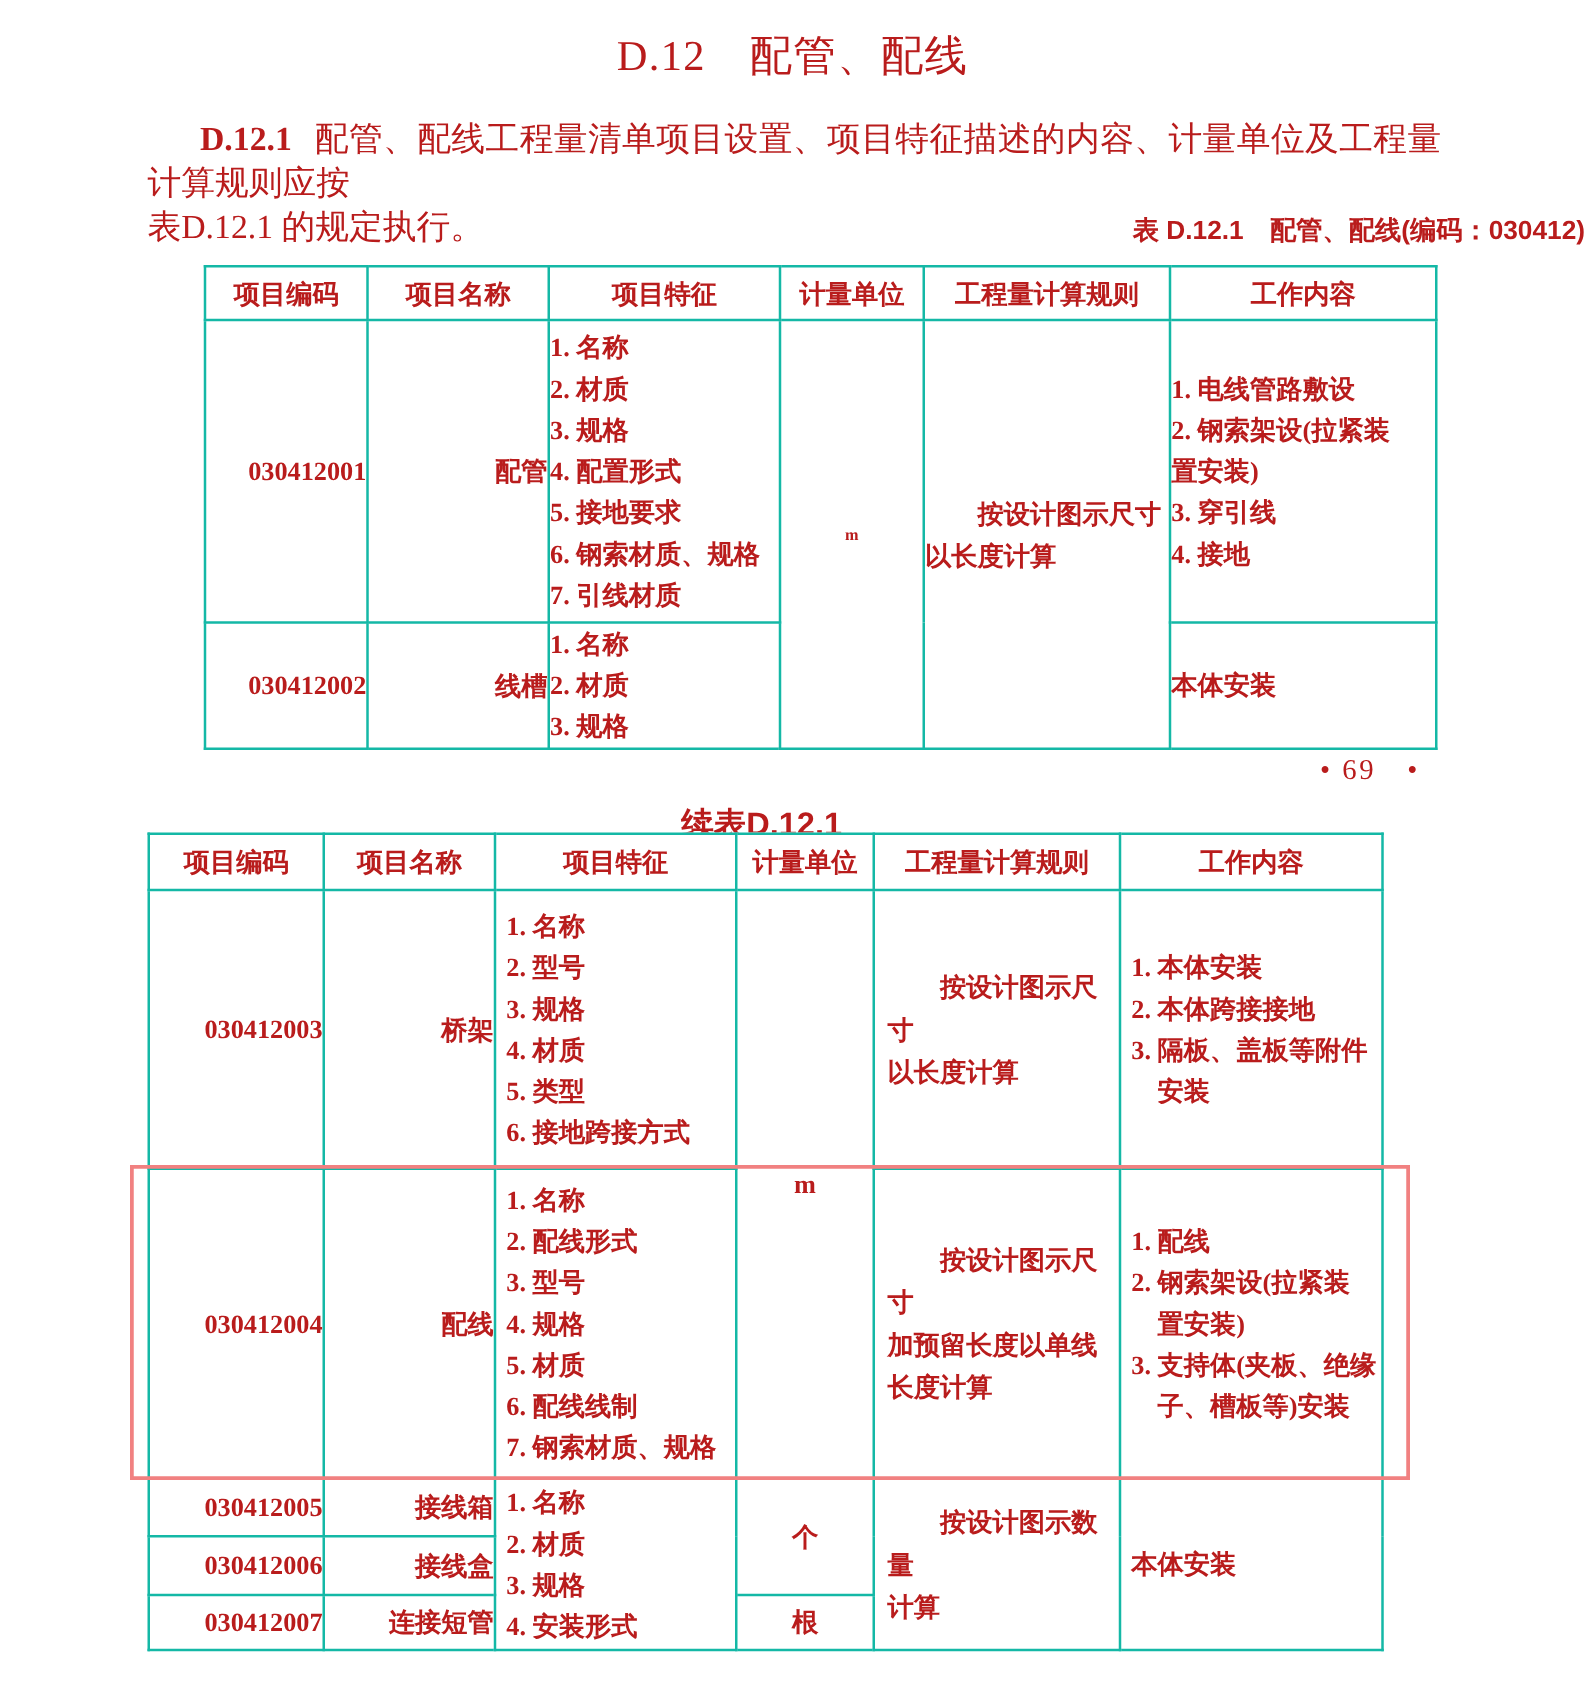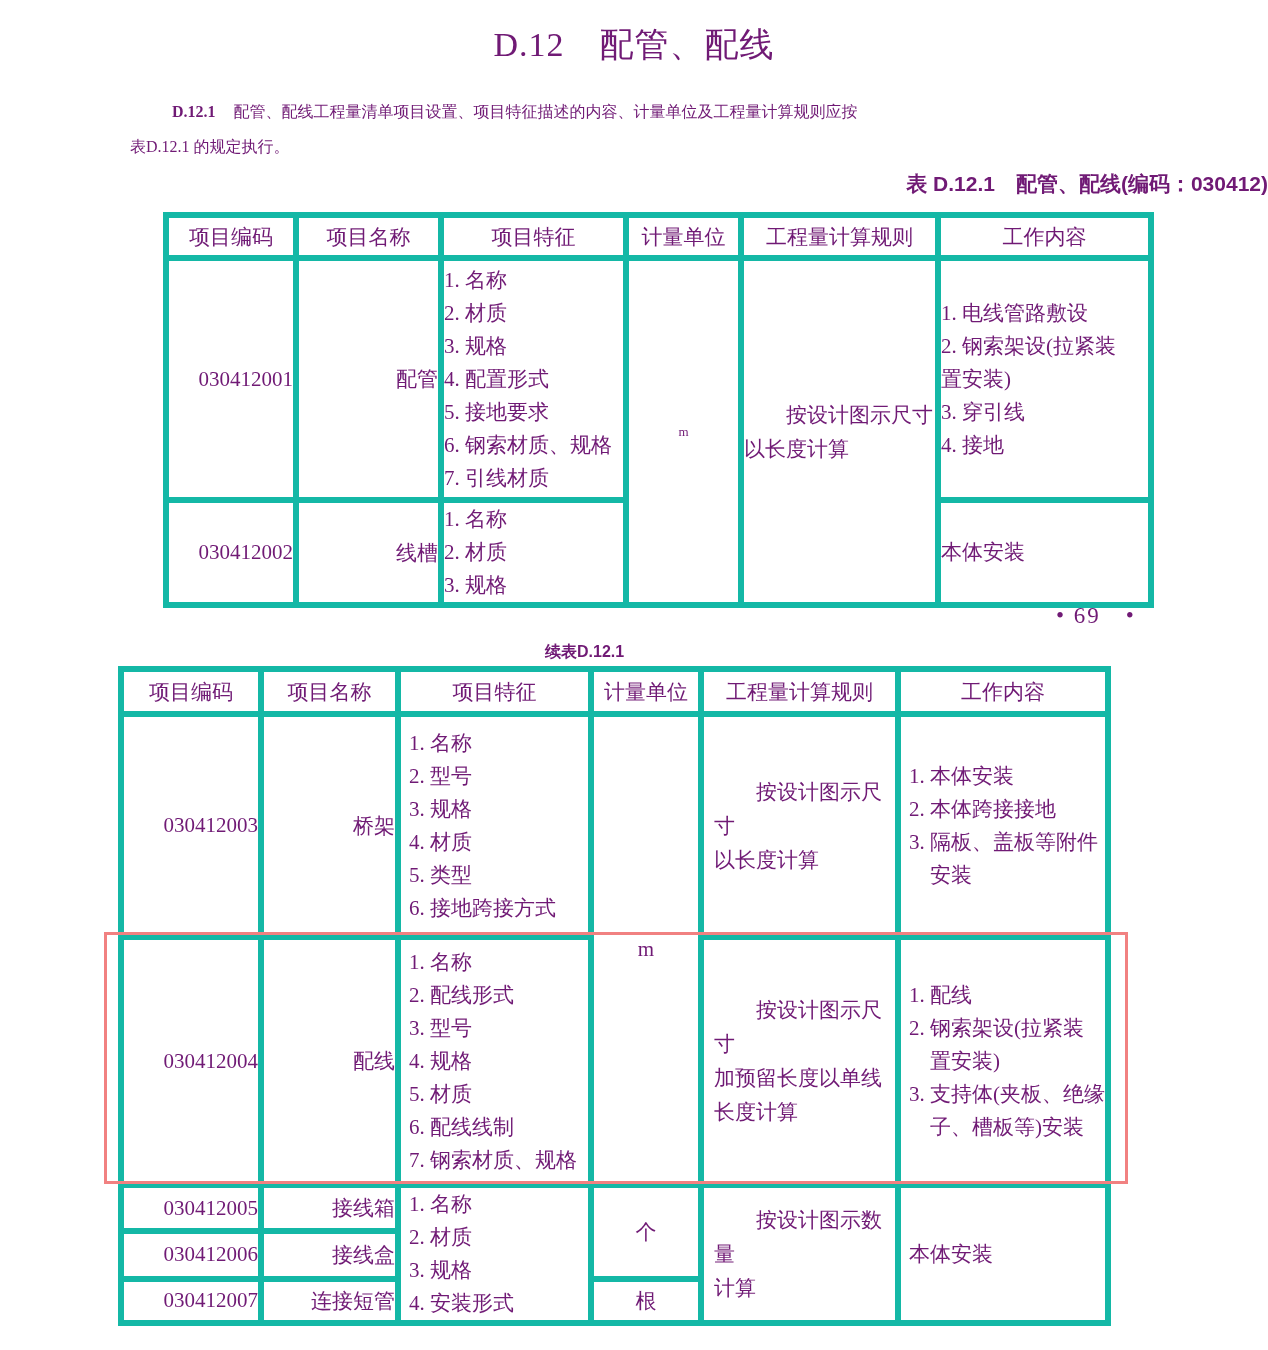--- a/index.html
+++ b/index.html
@@ -1,51 +1,51 @@
 <!DOCTYPE html>
 <html><head>
 <meta charset="utf-8">
 <style>
   html,body{margin:0;padding:0;background:#ffffff;}
   #page{
     position:relative;width:1268px;height:1350px;background:#ffffff;
-    font-family:"Liberation Serif","DejaVu Serif",serif;color:#701a75;
+    font-family:"Liberation Serif","DejaVu Serif",serif;color:#b91c1c;
     overflow:hidden;
   }
   .doc-title{
     position:absolute;top:22px;left:0;width:1268px;text-align:center;
     font-size:34px;letter-spacing:1px;
   }
   .para{
-    position:absolute;top:94px;left:130px;width:1035px;
-    font-size:16px;line-height:35px;text-indent:42px;text-align:justify;
+    position:absolute;top:94px;left:118px;width:1035px;
+    font-size:27px;line-height:35px;text-indent:42px;text-align:justify;
   }
   .para .lbl{font-weight:bold;margin-right:18px;}
   .para .l2{display:block;text-indent:0;}
   .cap1{
     position:absolute;top:170px;left:46px;width:1222px;text-align:right;
     font-family:"Liberation Sans","DejaVu Sans",sans-serif;
     font-weight:700;font-size:21px;
   }
   .cap2{
     position:absolute;top:642px;left:545px;
     font-family:"Liberation Sans","DejaVu Sans",sans-serif;
-    font-weight:700;font-size:16px;
+    font-weight:700;font-size:26px;
   }
   .pagenum{
     position:absolute;top:600px;left:1056px;font-size:23px;letter-spacing:2px;
   }
   table.spec{
     position:absolute;border-collapse:collapse;table-layout:fixed;
     font-size:21px;background:#fff;
   }
   #table1{left:163px;top:212px;width:985px;}
   #table2{left:118px;top:666px;width:987px;}
   table.spec th,table.spec td{
-    border:6px solid #14b8a6;font-weight:normal;vertical-align:middle;
+    border:2px solid #14b8a6;font-weight:bold;vertical-align:middle;
     padding:0;overflow:hidden;
   }
   th.hd{text-align:center;font-size:21px;}
   td.code,td.name{text-align:right;}
   td.features{white-space:pre-line;line-height:33px;padding:6px 4px 6px 10px;vertical-align:middle;}
   #table2 td.features{padding-left:8px;}
   td.unit{text-align:center;}
   td.unit-small{text-align:center;font-size:13px;}
   td.unit-shift{padding-bottom:58px;}
   td.rule{white-space:pre-line;line-height:34px;padding-left:16px;}

